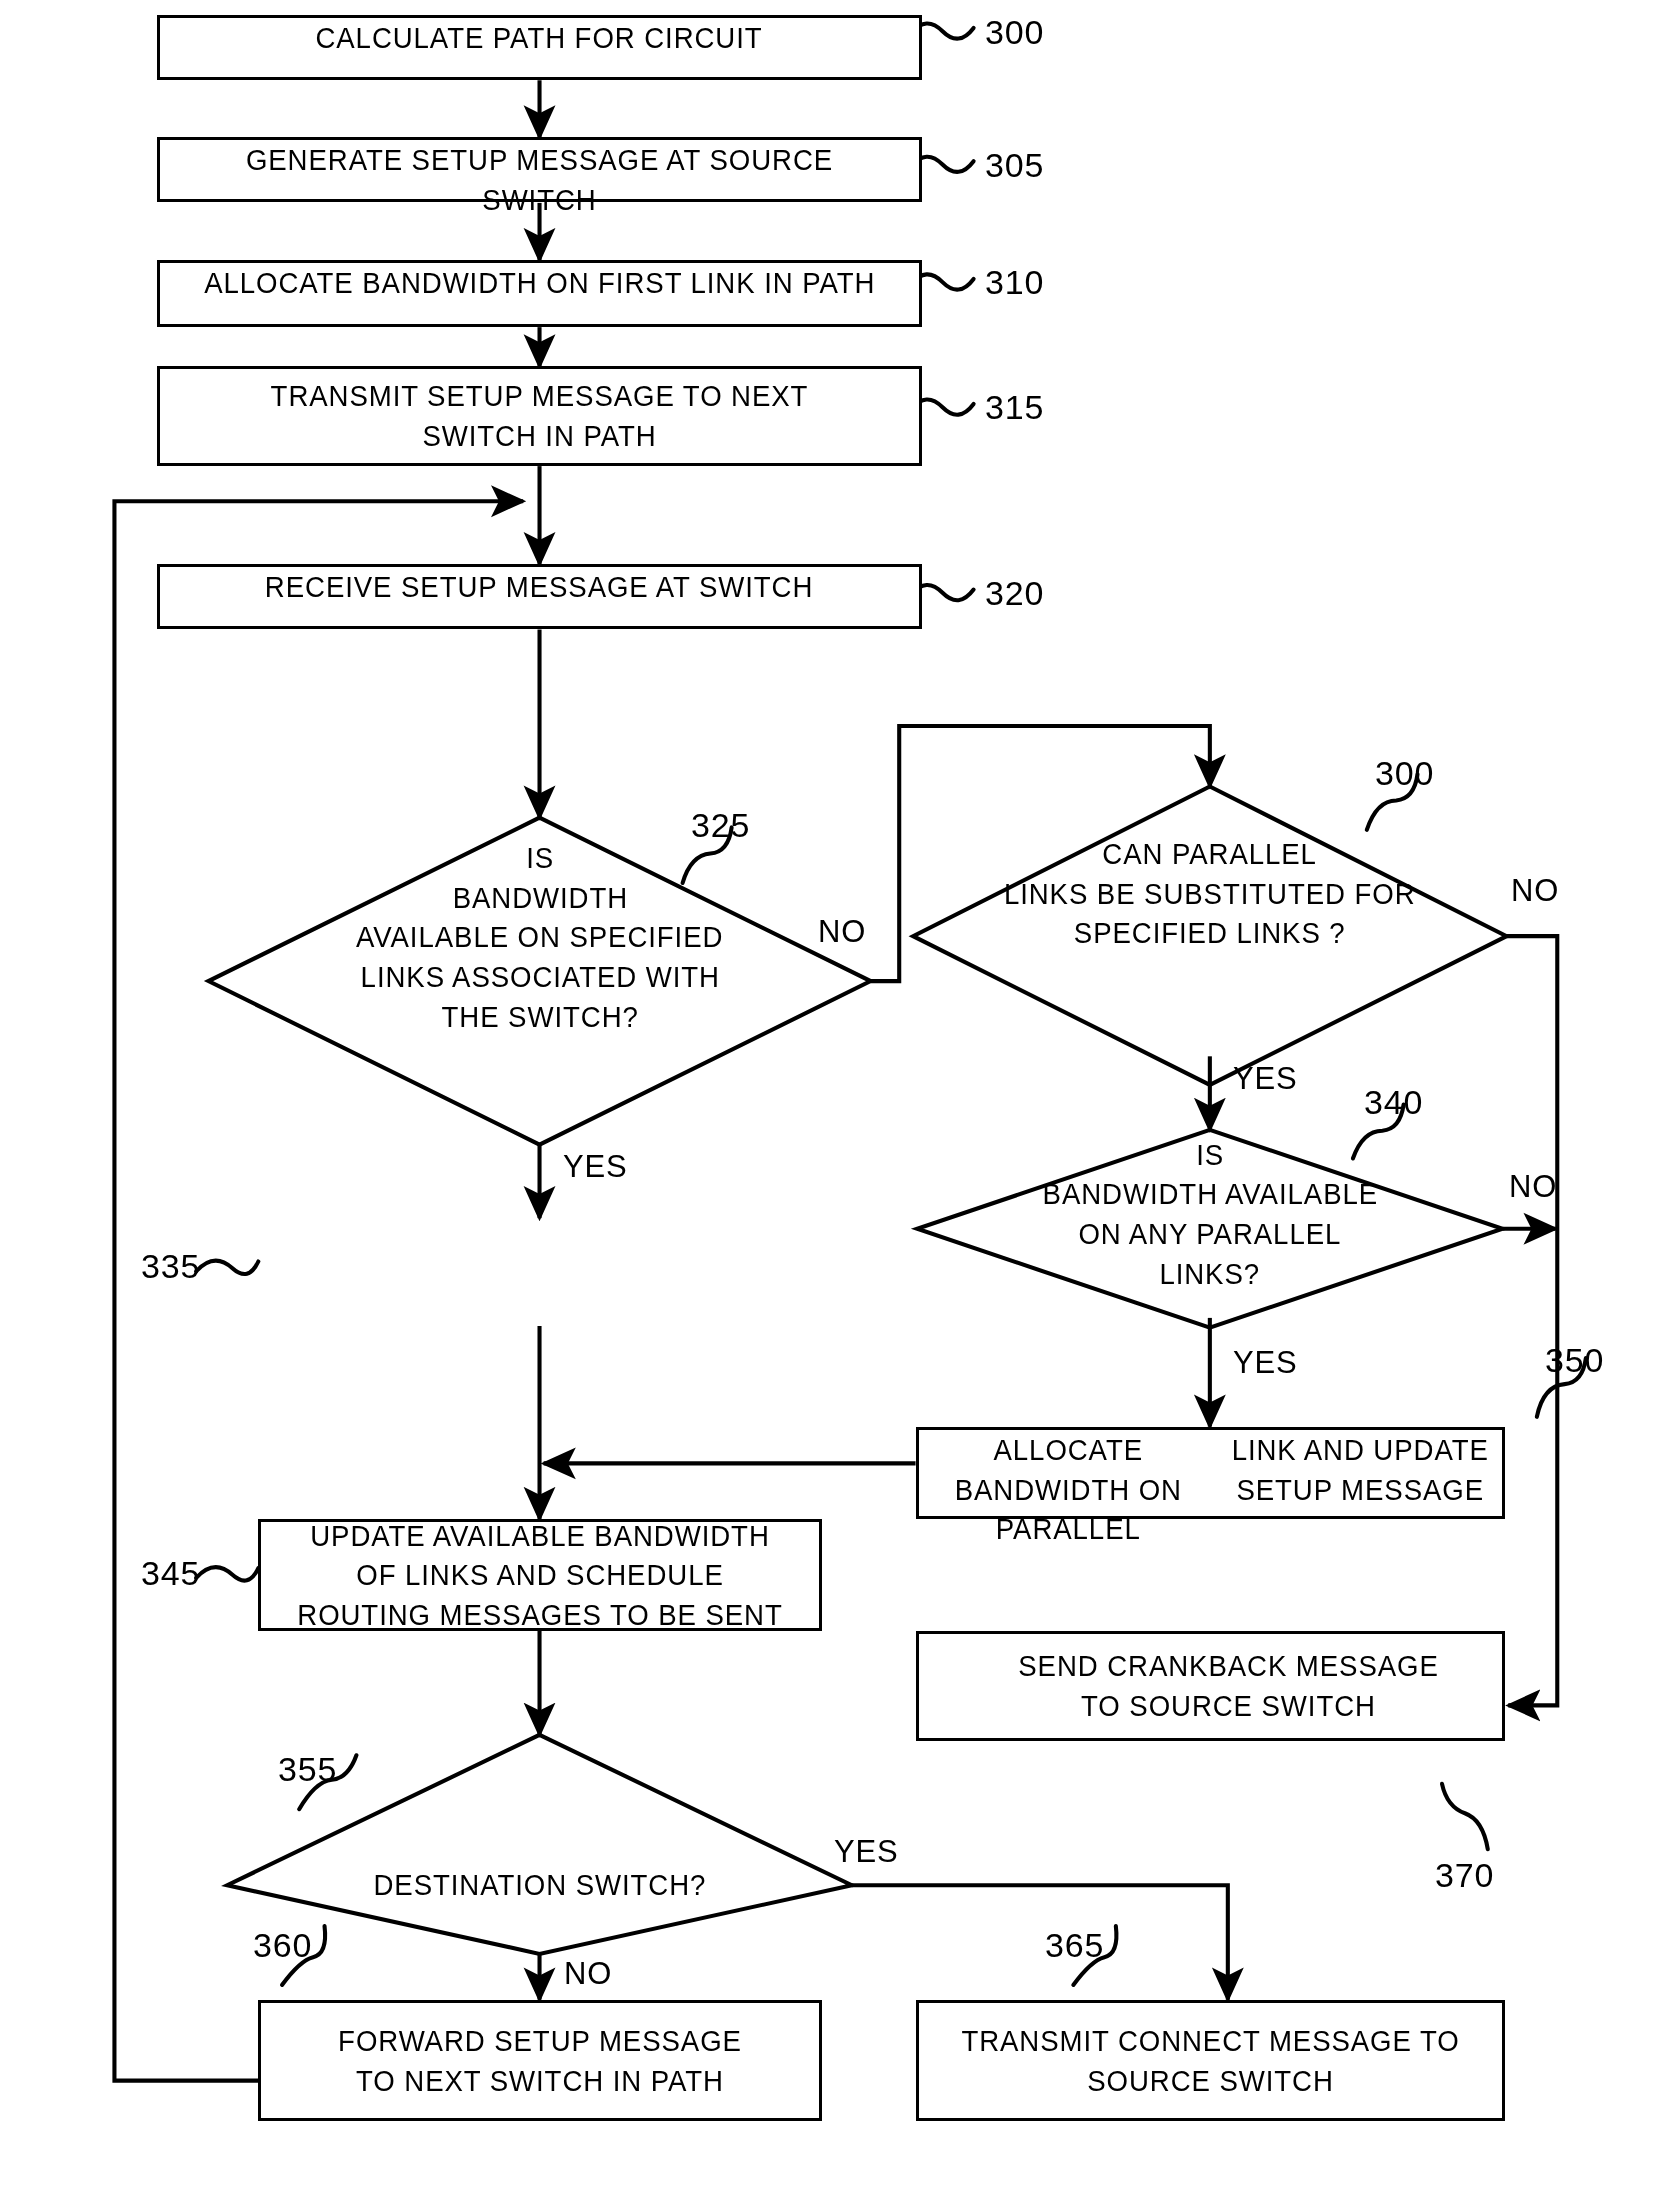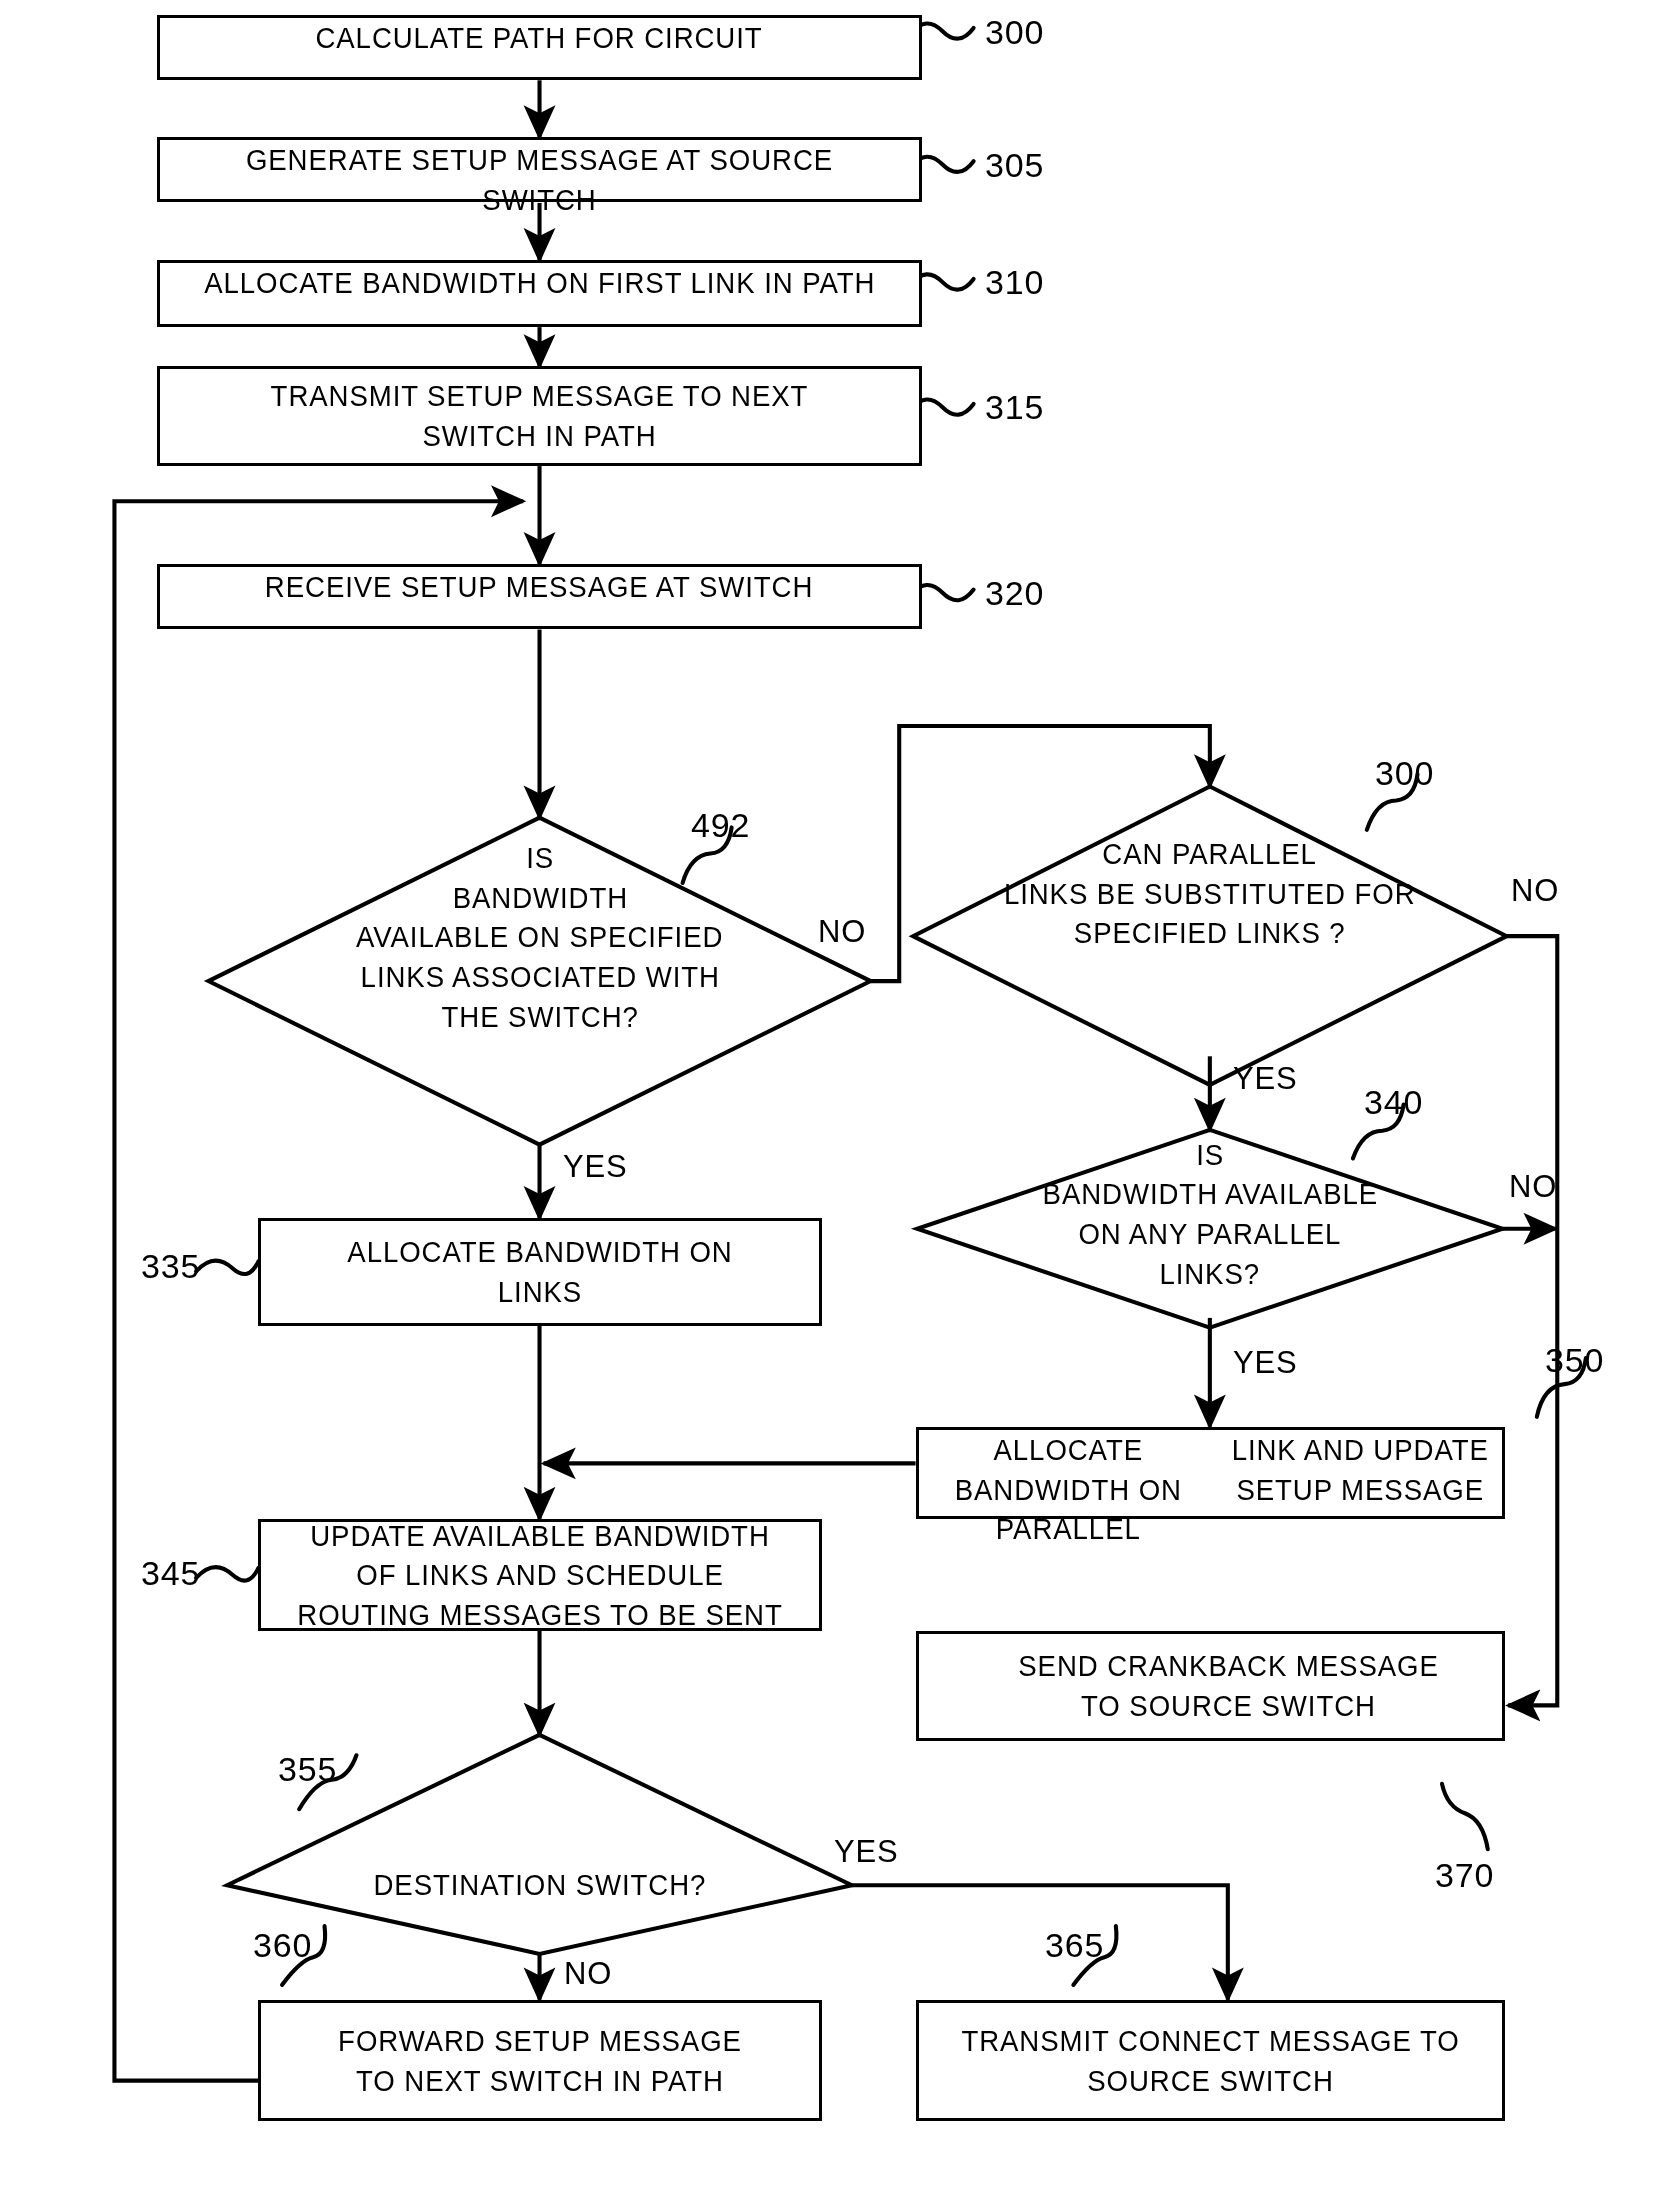--- a/index.html
+++ b/index.html
@@ -104,24 +104,20 @@
 
   <div class="nodebox" style="left:157px;top:366px;width:765px;height:100px;flex-direction:column;">
     <span class="txt">TRANSMIT SETUP MESSAGE TO NEXT</span>
     <span class="txt">SWITCH IN PATH</span>
   </div>
 
   <div class="nodebox" style="left:157px;top:564px;width:765px;height:65px;">
     <span class="txt">RECEIVE SETUP MESSAGE AT SWITCH</span>
   </div>
 
-  <div class="nodebox" style="left:258px;top:1218px;width:564px;height:108px;flex-direction:column;">
-    <span class="txt">ALLOCATE BANDWIDTH ON</span>
-    <span class="txt">LINKS</span>
-  </div>
 
   <div class="nodebox" style="left:258px;top:1519px;width:564px;height:112px;flex-direction:column;">
     <span class="txt">UPDATE AVAILABLE BANDWIDTH</span>
     <span class="txt">OF LINKS AND SCHEDULE</span>
     <span class="txt">ROUTING MESSAGES TO BE SENT</span>
   </div>
 
   <div class="nodebox" style="left:916px;top:1427px;width:589px;height:92px;flex-direction:row;">
     <span class="txt">ALLOCATE BANDWIDTH ON PARALLEL</span>
     <span class="txt">LINK AND UPDATE SETUP MESSAGE</span>
@@ -165,21 +161,21 @@
 
   <div class="dialabel" style="left:270px;top:1844px;width:540px;height:82px;">
     <span class="txt">DESTINATION SWITCH?</span>
   </div>
 
   <div class="ref" style="left:985px;top:13px;">300</div>
   <div class="ref" style="left:985px;top:146px;">305</div>
   <div class="ref" style="left:985px;top:263px;">310</div>
   <div class="ref" style="left:985px;top:388px;">315</div>
   <div class="ref" style="left:985px;top:574px;">320</div>
-  <div class="ref" style="left:691px;top:806px;">492</div>
+  <div class="ref" style="left:691px;top:806px;">325</div>
   <div class="ref" style="left:1375px;top:754px;">300</div>
   <div class="ref" style="left:141px;top:1247px;">335</div>
   <div class="ref" style="left:1364px;top:1083px;">340</div>
   <div class="ref" style="left:141px;top:1554px;">345</div>
   <div class="ref" style="left:1545px;top:1341px;">350</div>
   <div class="ref" style="left:278px;top:1750px;">355</div>
   <div class="ref" style="left:253px;top:1926px;">360</div>
   <div class="ref" style="left:1045px;top:1926px;">365</div>
   <div class="ref" style="left:1435px;top:1856px;">370</div>
 

